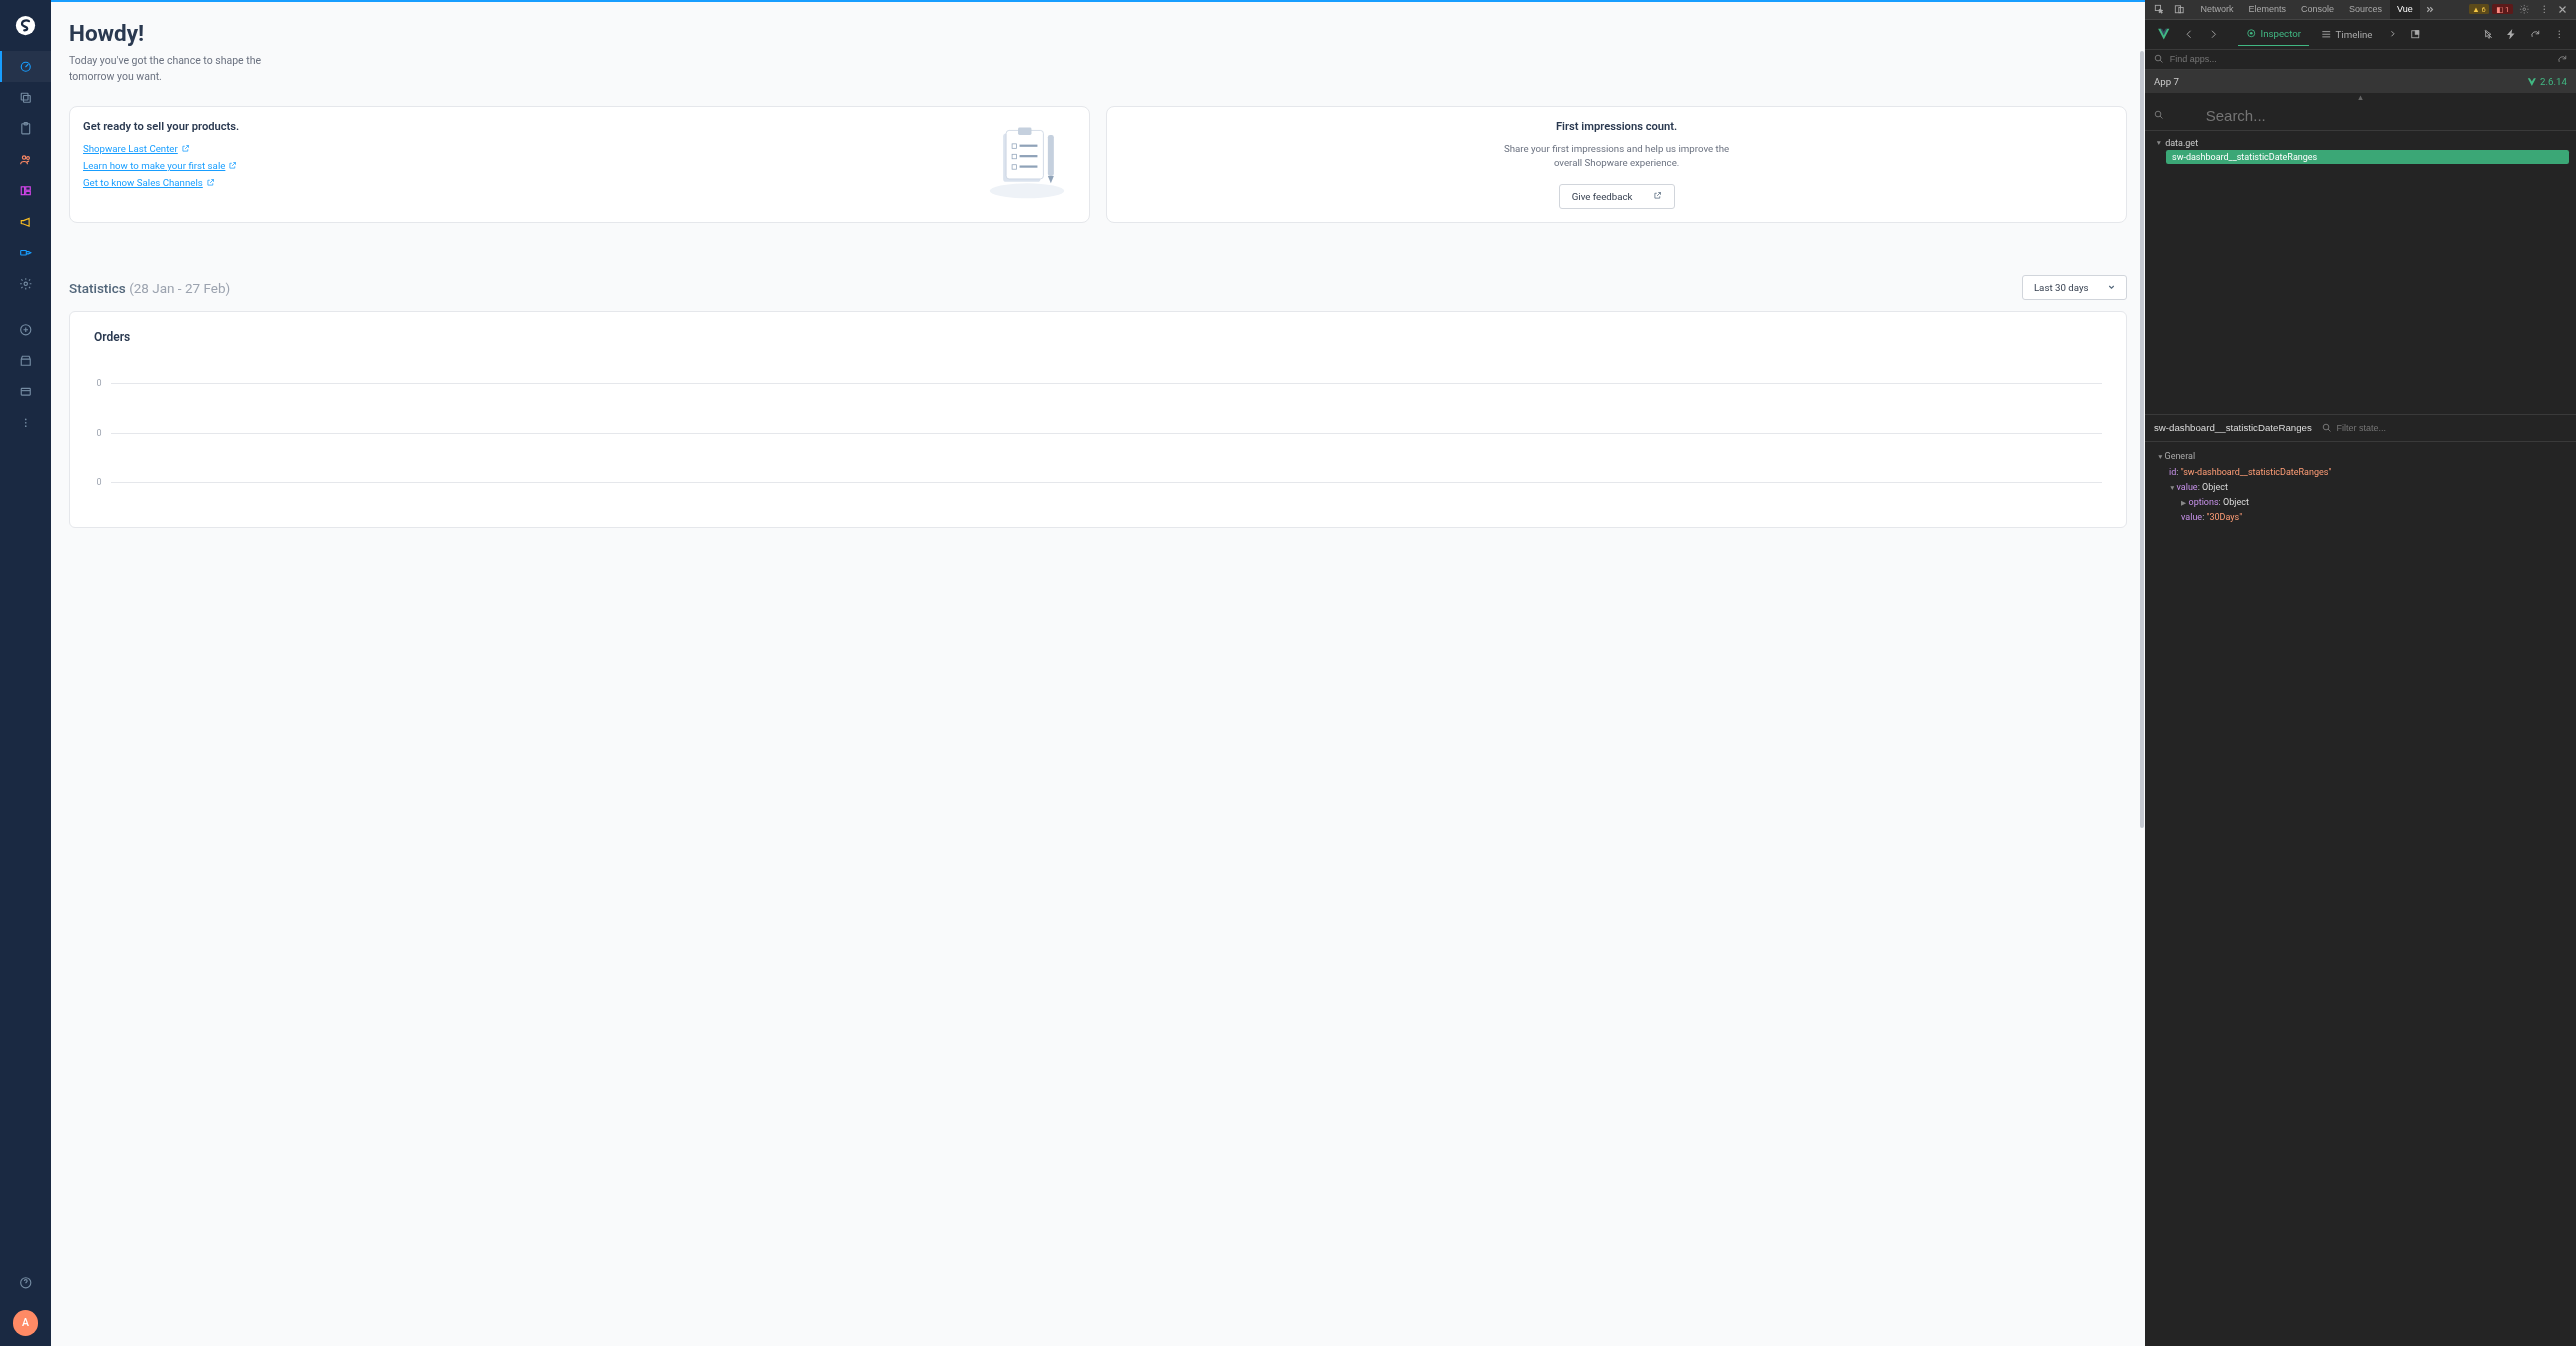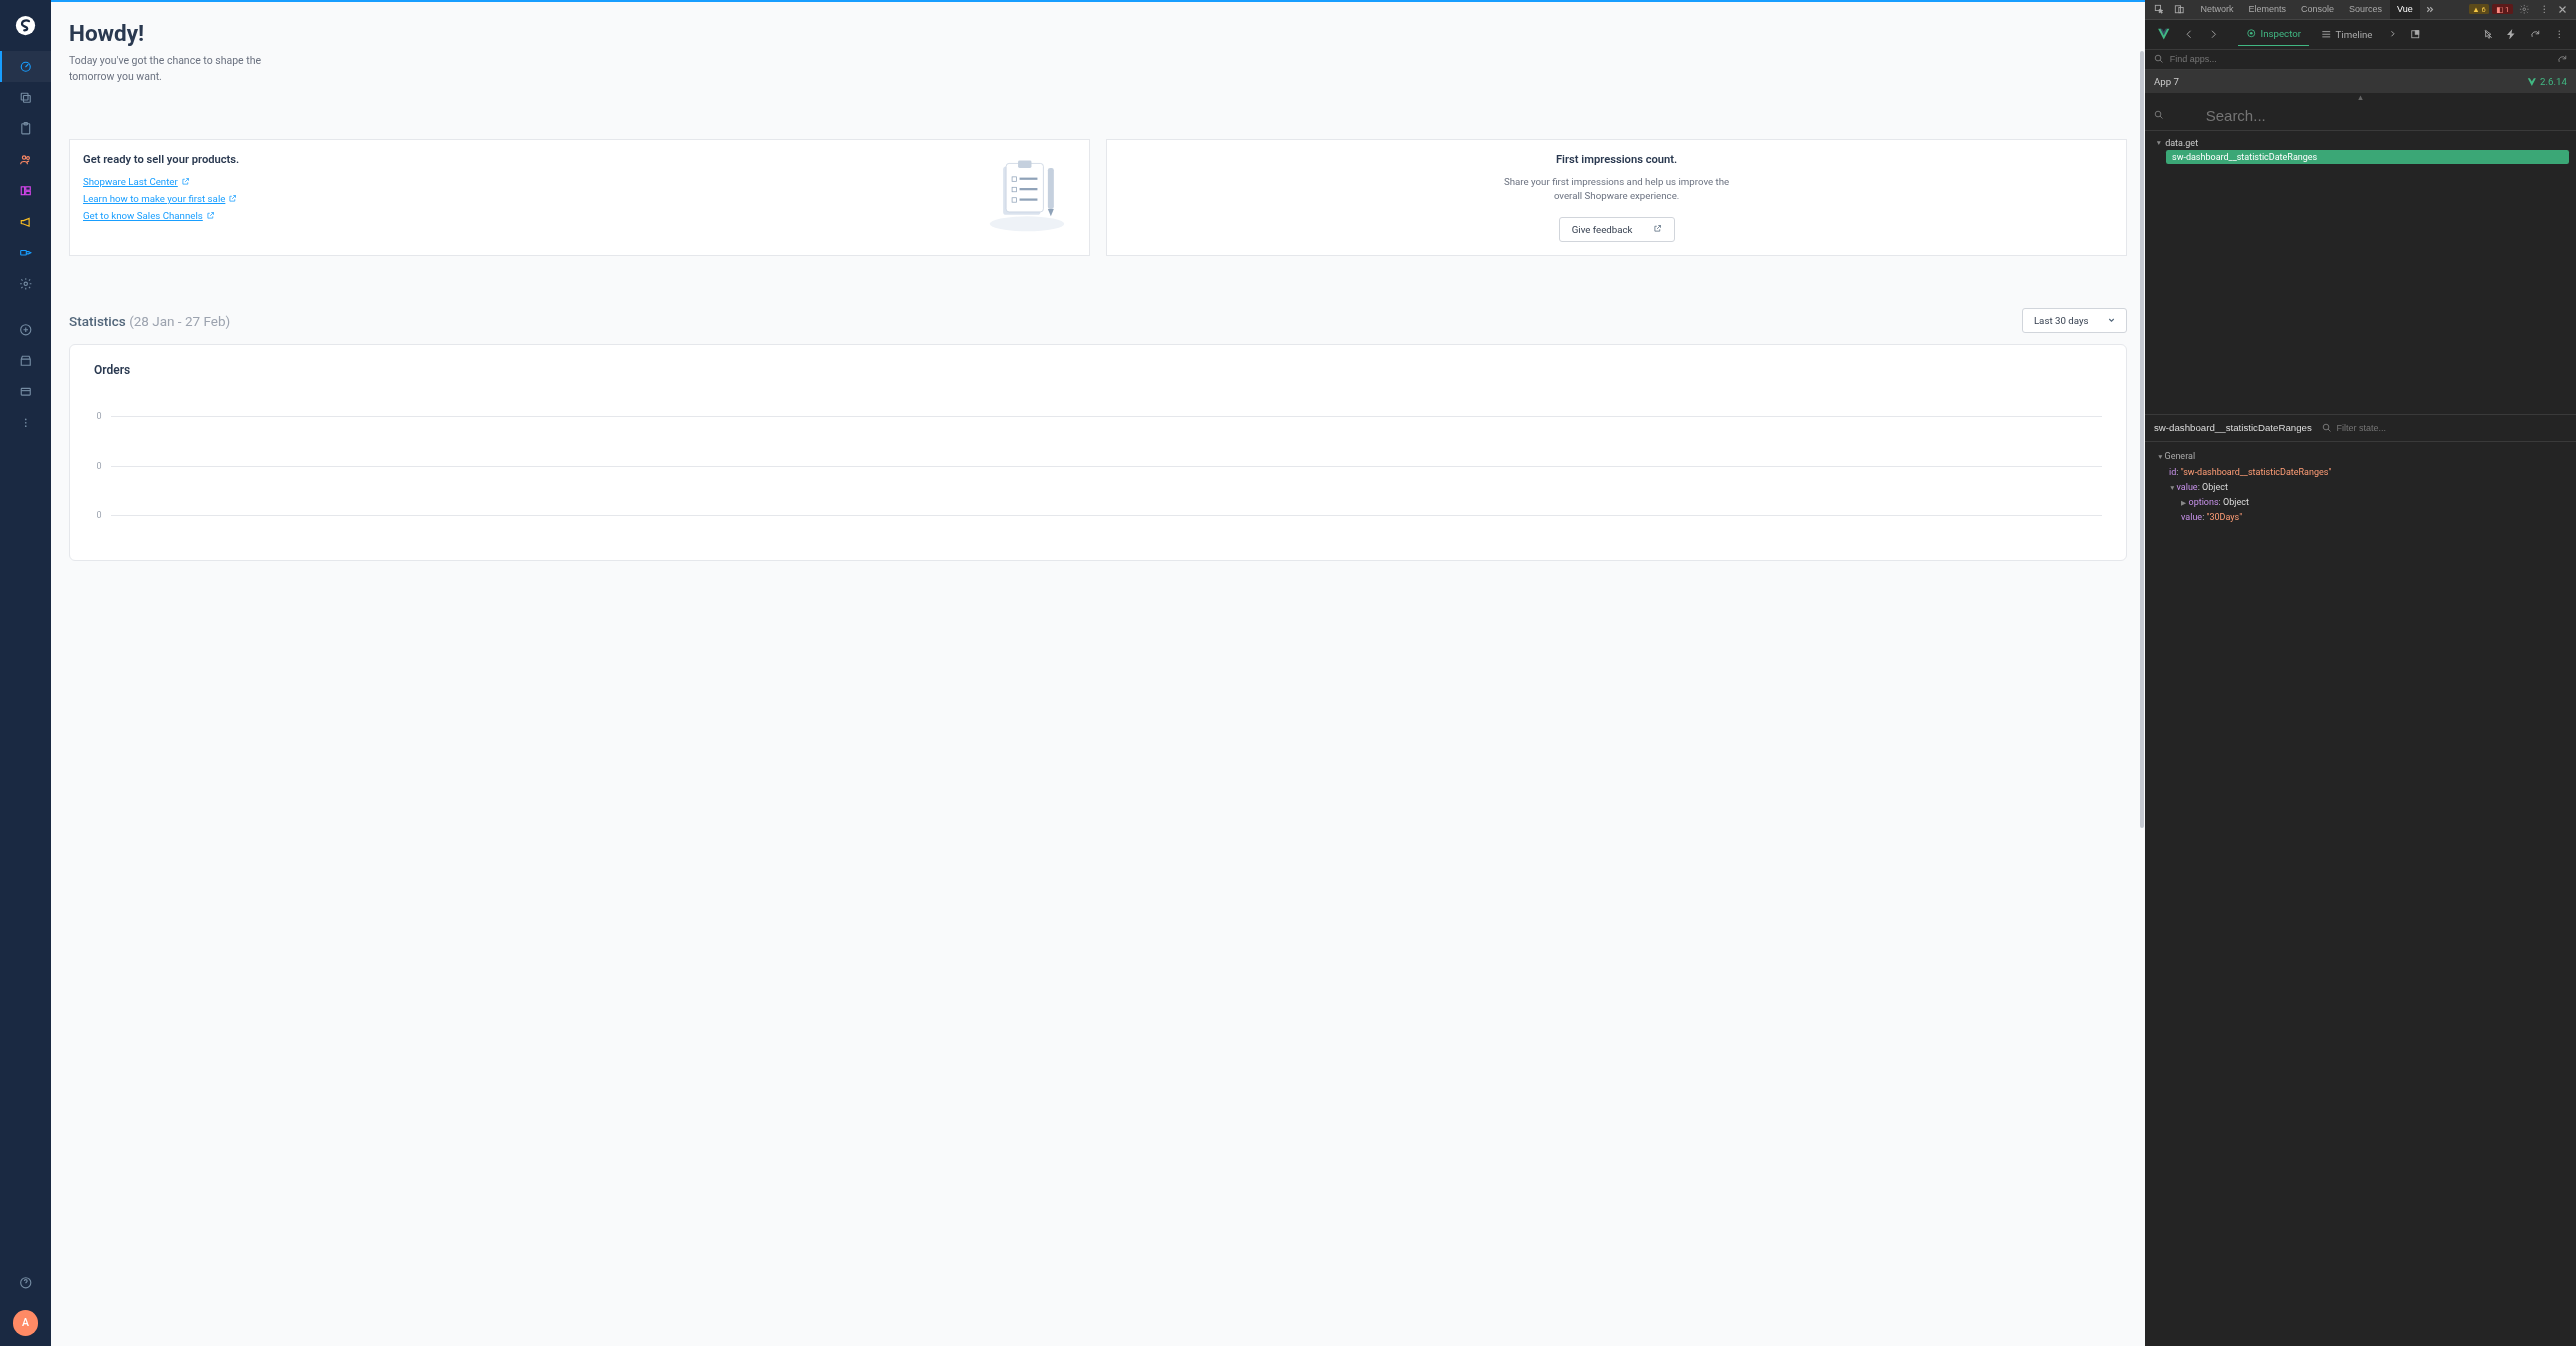--- a/index.html
+++ b/index.html
@@ -23,21 +23,21 @@
 .search-input::placeholder { color: #9ca3af; }
 .search-btn { background: none; border: none; cursor: pointer; padding: 3px; }
 .bell { position: relative; cursor: pointer; padding: 3px; }
 .bell-dot { position: absolute; top: 1.5px; right: 1.5px; width: 5.2px; height: 5.2px; border-radius: 50%; background: #e53935; }
 .accent-line { height: 1.5px; background: #189eff; width: 100%; }
 .content { padding: 18px 18px 30px 18px; }
 .greeting { margin-bottom: 21px; }
 .greeting h1 { font-size: 22.5px; font-weight: 700; color: #2a3950; margin-bottom: 7.5px; }
 .greeting p { color: #6b7280; font-size: 10.5px; line-height: 1.5; max-width: 195px; }
 .cards { display: flex; gap: 16.5px; margin-bottom: 52px; }
-.card { flex: 1; border: 0.7px solid #e5e7eb; border-radius: 0; background: #fff; padding: 13px; margin-top: 33px; }
+.card { flex: 1; border: 0.7px solid #e5e7eb; border-radius: 8px; background: #fff; padding: 13px; }
 .card-left { display: flex; justify-content: space-between; }
 .card-left-text h3 { font-size: 11.2px; font-weight: 600; color: #2a3950; margin-bottom: 10.5px; }
 .card-links a { display: flex; align-items: center; gap: 3px; color: #189eff; text-decoration: underline; font-size: 9.7px; margin-bottom: 6px; cursor: pointer; }
 .card-illust { width: 97px; height: 82px; display: flex; align-items: center; justify-content: center; }
 .card-right { text-align: center; display: flex; flex-direction: column; align-items: center; }
 .card-right h3 { font-size: 11.2px; font-weight: 600; color: #2a3950; margin-bottom: 9px; }
 .card-right p { color: #6b7280; font-size: 9.7px; line-height: 1.5; margin-bottom: 13.5px; max-width: 240px; }
 .feedback-btn { border: 0.7px solid #d1d5db; background: #fff; padding: 6px 12px; border-radius: 3px; font-size: 9.7px; color: #374151; cursor: pointer; display: inline-flex; align-items: flex-start; gap: 20px; }
 .stats-head { display: flex; justify-content: space-between; align-items: center; margin-bottom: 10.5px; }
 .stats-title { font-size: 13.5px; color: #52667a; font-weight: 500; }

